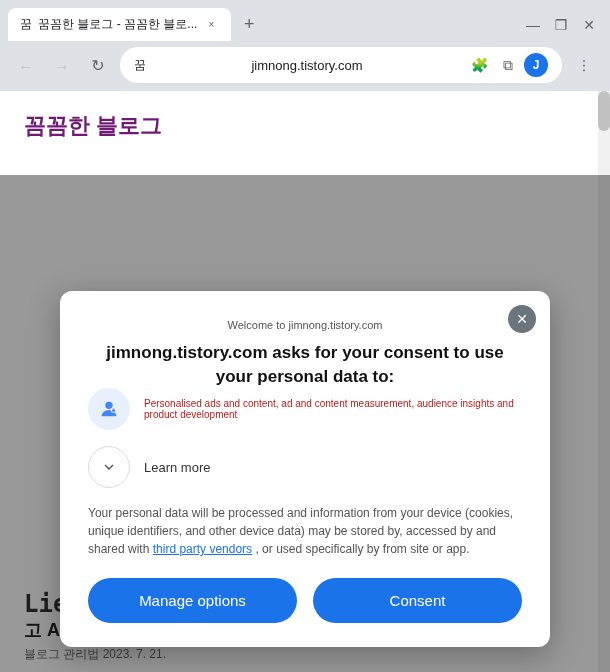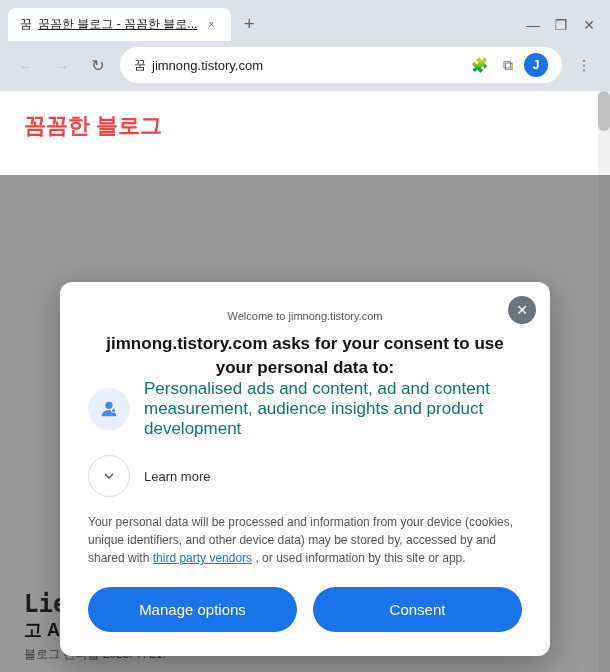--- a/index.html
+++ b/index.html
@@ -40,21 +40,20 @@
 
     .tab-favicon {
       font-size: 12px;
     }
 
     .tab-label {
       flex: 1;
       overflow: hidden;
       text-overflow: ellipsis;
       white-space: nowrap;
-      text-decoration: underline;
     }
 
     .tab-close {
       width: 16px;
       height: 16px;
       border-radius: 50%;
       display: flex;
       align-items: center;
       justify-content: center;
       font-size: 10px;
@@ -126,20 +125,21 @@
       font-size: 13px;
       color: #202124;
     }
 
     .omnibox-favicon {
       font-size: 12px;
     }
 
     .omnibox-url {
       flex: 1;
+      text-align: center;
     }
 
     .omnibox-icons {
       display: flex;
       gap: 4px;
     }
 
     .omnibox-icon-btn {
       width: 24px;
       height: 24px;
@@ -170,21 +170,21 @@
       width: 100%;
       position: relative;
       padding: 20px 24px;
       height: calc(672px - 84px);
       overflow: hidden;
     }
 
     .page-title {
       font-size: 22px;
       font-weight: bold;
-      color: #ef4444;
+      color: #701a75;
       margin-bottom: 16px;
     }
 
     
     .scrollbar-track {
       position: absolute;
       right: 0;
       top: 0;
       width: 12px;
       height: 100%;
@@ -273,22 +273,22 @@
       justify-content: center;
       flex-shrink: 0;
     }
 
     .consent-icon svg {
       width: 22px;
       height: 22px;
     }
 
     .consent-item-text {
-      font-size: 17px;
-      color: #0f766e;
+      font-size: 10px;
+      color: #b91c1c;
     }
 
     .learn-more-item {
       display: flex;
       align-items: center;
       gap: 14px;
       margin-bottom: 16px;
       text-align: center;
     }
 
@@ -460,21 +460,21 @@
           <svg width="16" height="16" viewBox="0 0 24 24" fill="none" stroke="#555" stroke-width="2">
             <polyline points="6 9 12 15 18 9"></polyline>
           </svg>
         </div>
         <span class="learn-more-text">Learn more</span>
       </div>
 
       <p class="modal-body-text">
         <span>Your personal data will be processed and information from your device (cookies, unique identifiers, and other device data) may be stored by, accessed by and shared with</span>
         <a href="#">third party vendors</a>
-        <span>, or used information by this site or app.</span>
+        <span>, or used specifically by from site or app.</span>
       </p>
 
 
       <div class="modal-buttons">
         <button class="btn-manage">Manage options</button>
         <button class="btn-consent">Consent</button>
       </div>
 
     </div>
   </div>

